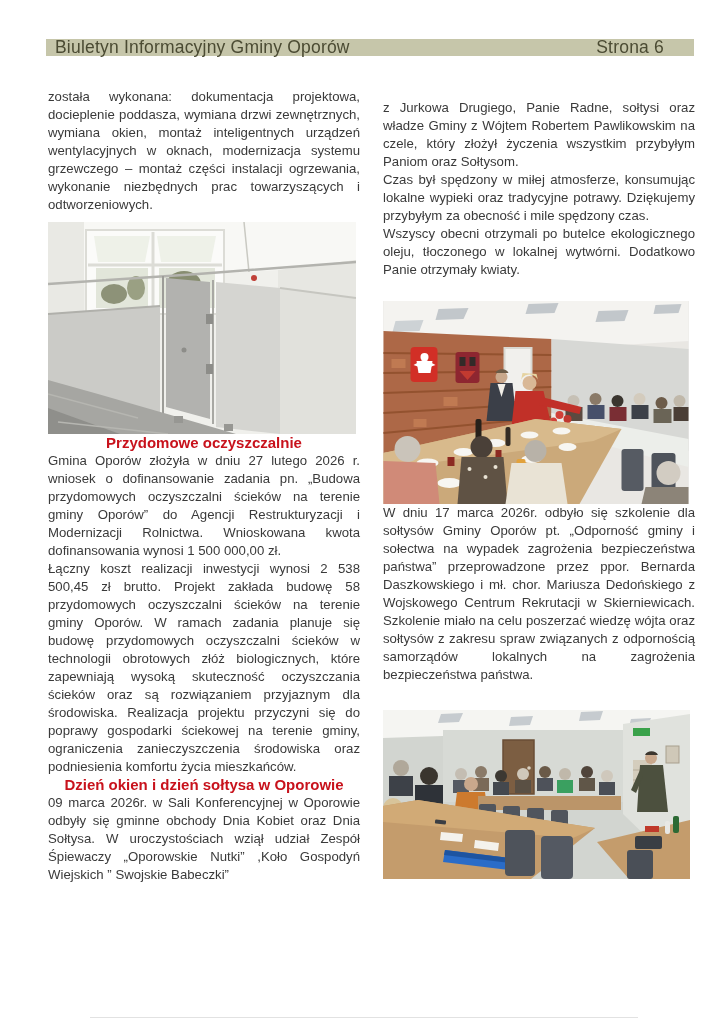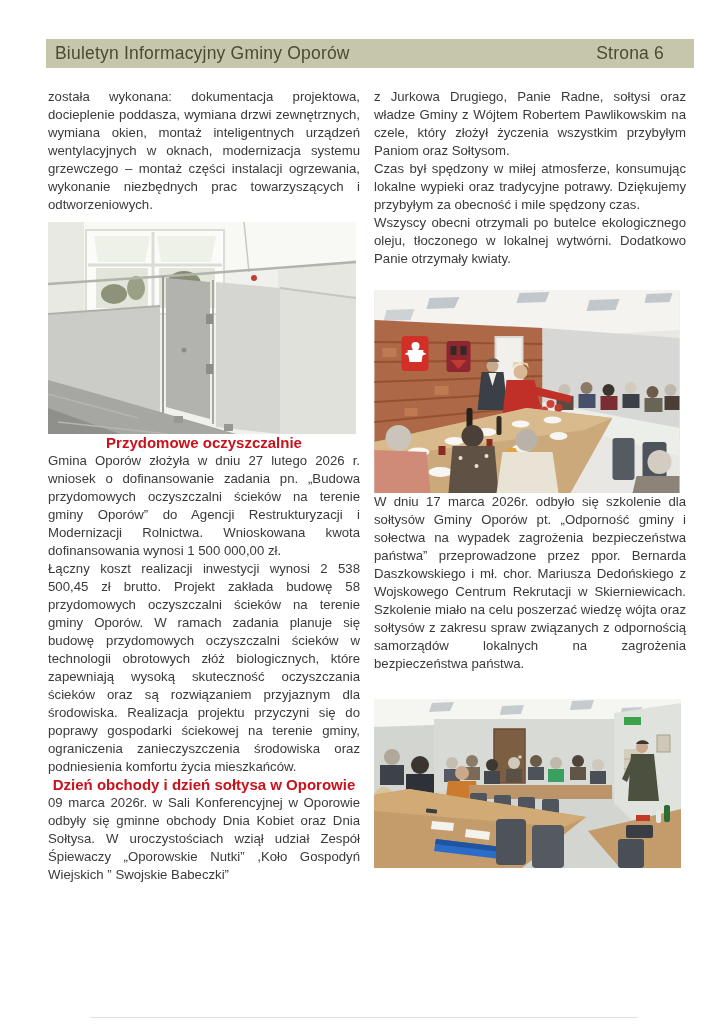--- a/index.html
+++ b/index.html
@@ -1,24 +1,24 @@
 <!DOCTYPE html>
 <html lang="pl"><head>
 <meta charset="utf-8">
 <style>
   html,body{margin:0;padding:0;background:#ffffff;}
   .page{position:relative;width:724px;height:1024px;background:#ffffff;overflow:hidden;
         font-family:"Liberation Sans","DejaVu Sans",sans-serif;}
-  .header-bar{position:absolute;left:46px;top:39px;width:648px;height:29px;background:#c6c6aa;
+  .header-bar{position:absolute;left:46px;top:39px;width:648px;height:17px;background:#c6c6aa;
         display:flex;align-items:center;justify-content:space-between;box-sizing:border-box;
         padding:0 30px 0 9px;color:#4b4b33;font-size:17.5px;letter-spacing:.2px;}
   .col{position:absolute;top:88px;width:312px;font-size:13.2px;line-height:18px;color:#3a3a3a;
         text-align:justify;text-align-last:left;}
   .col-left{left:48px;}
-  .col-right{left:374px;}
+  .col-right{left:383px;margin-top:11px;}
   .col p{margin:0;}
   h2.sec{margin:0;text-align-last:center;color:#c8121c;font-size:15px;
         line-height:18px;font-weight:bold;}
   .photo{display:block;background:#eee;}
   .photo1{margin:8px 0 0 0;width:308px;height:212px;}
   .photo2{margin:22px 0 0 0;width:306px;height:203px;}
   .photo3{margin:26px 0 0 0;width:307px;height:169px;}
   .h-oczyszczalnie{margin:10px 0 5px 0;}
   .h-dzien{margin:14px 0 4px 0;}
   .h-szkolenie{margin:30px 0 8px 0;}
@@ -78,21 +78,21 @@
       <line x1="10" y1="200" x2="120" y2="212" stroke="#b6b6b1" stroke-width="1.5"></line>
       <line x1="0" y1="172" x2="90" y2="196" stroke="#b6b6b1" stroke-width="1.5"></line>
       <rect x="126" y="194" width="9" height="7" fill="#979793"></rect>
       <rect x="176" y="202" width="9" height="7" fill="#979793"></rect>
     </svg>
 
     <h2 class="sec h-oczyszczalnie">Przydomowe oczyszczalnie</h2>
     <p>Gmina Oporów złożyła w dniu 27 lutego 2026 r. wniosek o dofinansowanie zadania pn. „Budowa przydomowych oczyszczalni ścieków na terenie gminy Oporów” do Agencji Restrukturyzacji i Modernizacji Rolnictwa. Wnioskowana kwota dofinansowania wynosi 1 500 000,00 zł.</p>
     <p>Łączny koszt realizacji inwestycji wynosi 2 538 500,45 zł brutto. Projekt zakłada budowę 58 przydomowych oczyszczalni ścieków na terenie gminy Oporów. W ramach zadania planuje się budowę przydomowych oczyszczalni ścieków w technologii obrotowych złóż biologicznych, które zapewniają wysoką skuteczność oczyszczania ścieków oraz są rozwiązaniem przyjaznym dla środowiska. Realizacja projektu przyczyni się do poprawy gospodarki ściekowej na terenie gminy, ograniczenia zanieczyszczenia środowiska oraz podniesienia komfortu życia mieszkańców.</p>
 
-    <h2 class="sec h-dzien">Dzień obchody i dzień sołtysa w Oporowie</h2>
+    <h2 class="sec h-dzien">Dzień okien i dzień sołtysa w Oporowie</h2>
     <p>09 marca 2026r. w Sali Konferencyjnej w Oporowie odbyły się gminne obchody Dnia Kobiet oraz Dnia Sołtysa. W uroczystościach wziął udział Zespół Śpiewaczy „Oporowskie Nutki” ,Koło Gospodyń Wiejskich ” Swojskie Babeczki”</p>
   </div>
 
   <div class="col col-right">
     <p>z Jurkowa Drugiego, Panie Radne, sołtysi oraz władze Gminy z Wójtem Robertem Pawlikowskim na czele, który złożył życzenia wszystkim przybyłym Paniom oraz Sołtysom.</p>
     <p>Czas był spędzony w miłej atmosferze, konsumując lokalne wypieki oraz tradycyjne potrawy. Dziękujemy przybyłym za obecność i mile spędzony czas.</p>
     <p>Wszyscy obecni otrzymali po butelce ekologicznego oleju, tłoczonego w lokalnej wytwórni. Dodatkowo Panie otrzymały kwiaty.</p>
 
     <svg class="photo photo2" viewBox="0 0 305 203" role="img" aria-label="obchody-dnia-kobiet-i-soltysa">
       <rect width="305" height="203" fill="#e9e7e3"></rect>

